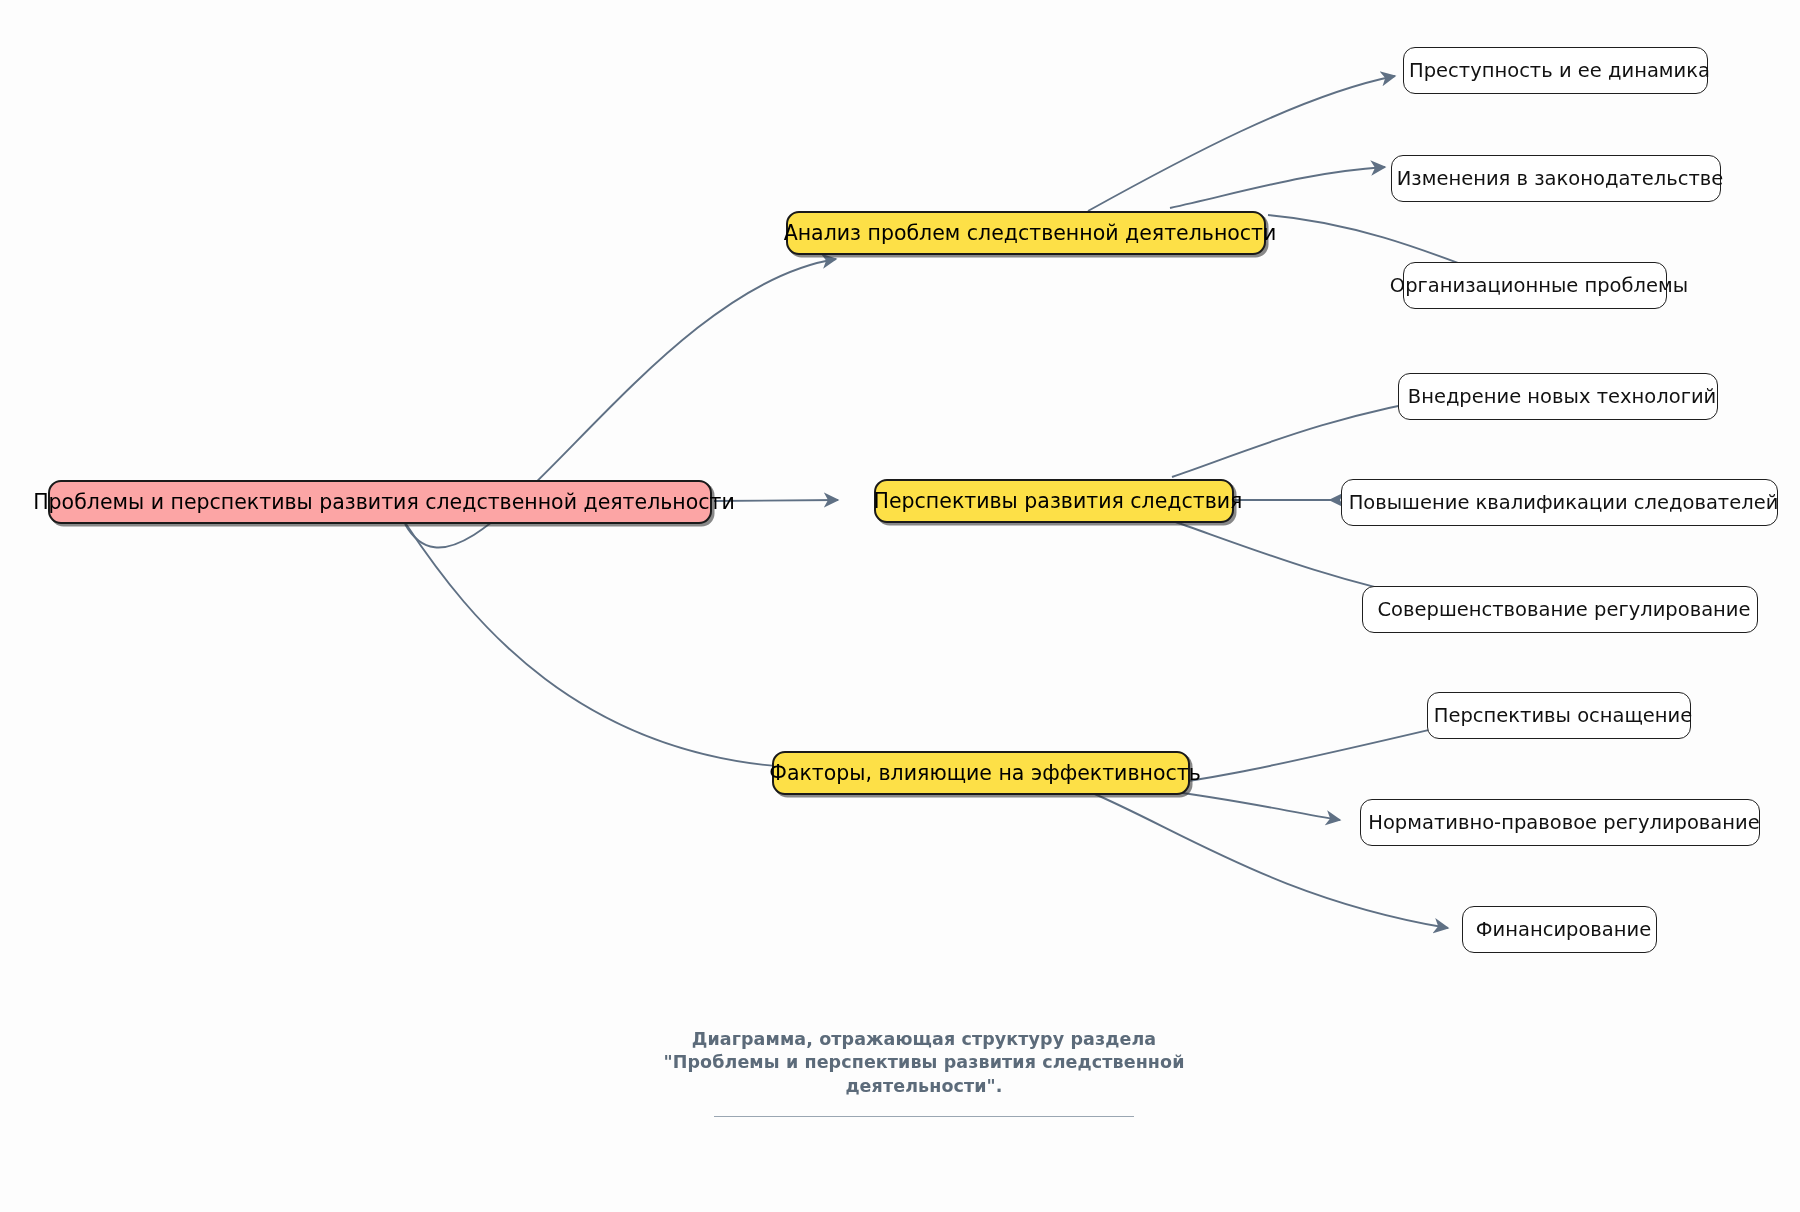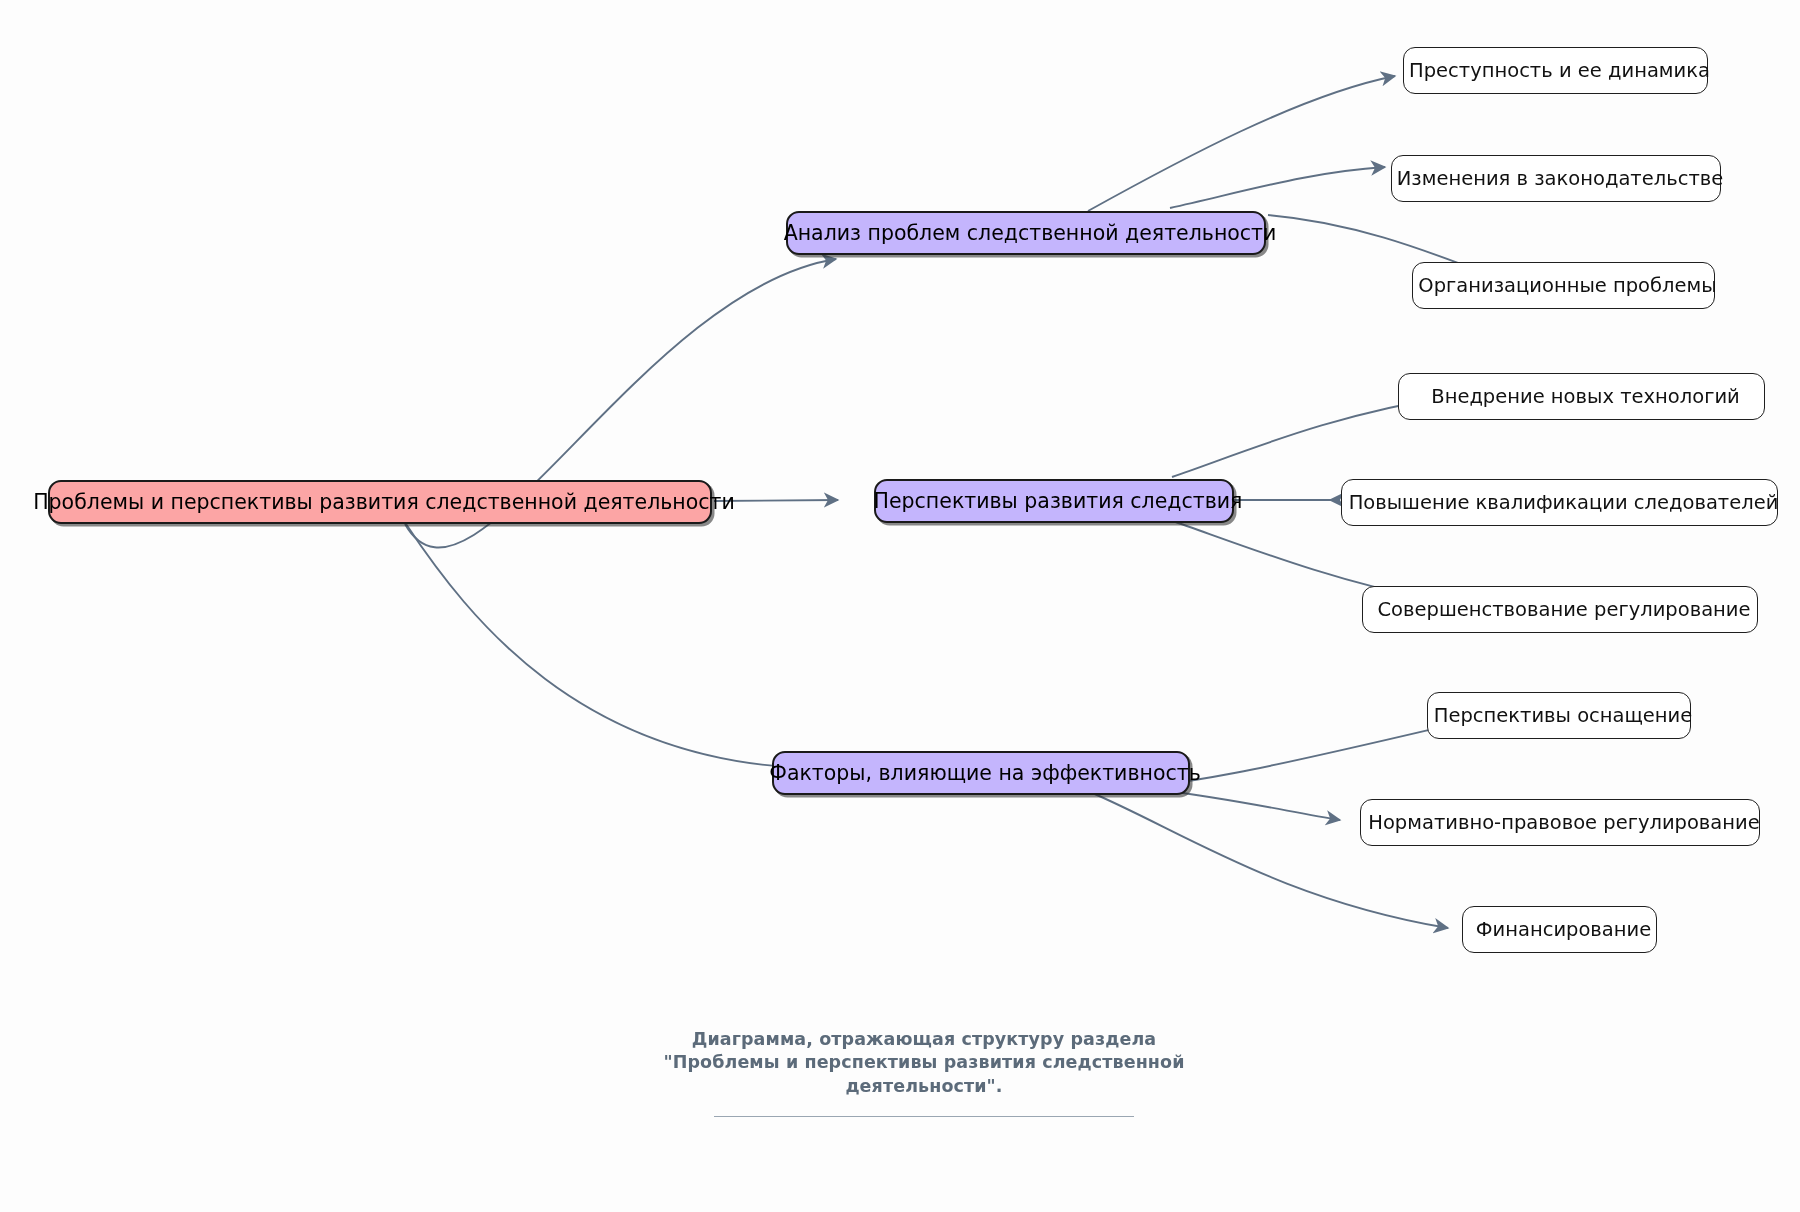--- a/index.html
+++ b/index.html
@@ -39,21 +39,21 @@
     line-height: 1;
   }
   .node-root {
     background: #fca5a5;
     border: 2px solid #1a1a1a;
     color: #000000;
     font-size: 20.5px;
     box-shadow: 2.5px 2.5px 0 rgba(40,40,40,0.55);
   }
   .node-branch {
-    background: #c4b5fd;
+    background: #fde047;
     border: 2px solid #1a1a1a;
     color: #000000;
     font-size: 20.5px;
     box-shadow: 2.5px 2.5px 0 rgba(40,40,40,0.55);
   }
   .node-leaf {
     background: #ffffff;
     border: 1.7px solid #1f1f1f;
     color: #111111;
     font-size: 19.5px;
@@ -138,29 +138,29 @@
   </div>
 
   <div class="node node-leaf" style="left:1403px; top:47px; width:305px; height:47px;">
     <span class="node-label">Преступность и ее динамика</span>
   </div>
 
   <div class="node node-leaf" style="left:1391px; top:155px; width:330px; height:47px;">
     <span class="node-label">Изменения в законодательстве</span>
   </div>
 
-  <div class="node node-leaf" style="left:1403px; top:262px; width:303px; height:47px;margin-left:9px;">
+  <div class="node node-leaf" style="left:1403px; top:262px; width:264px; height:47px;">
     <span class="node-label">Организационные проблемы</span>
   </div>
 
   <div class="node node-branch" style="left:850px; top:479px; width:360px; height:44px;margin-left:24px;">
     <span class="node-label">Перспективы развития следствия</span>
   </div>
 
-  <div class="node node-leaf" style="left:1398px; top:373px; width:367px; height:47px;">
+  <div class="node node-leaf" style="left:1398px; top:373px; width:320px; height:47px;">
     <span class="node-label">Внедрение новых технологий</span>
   </div>
 
   <div class="node node-leaf" style="left:1341px; top:479px; width:437px; height:47px;">
     <span class="node-label">Повышение квалификации следователей</span>
   </div>
 
   <div class="node node-leaf" style="left:1362px; top:586px; width:396px; height:47px;">
     <span class="node-label">Совершенствование регулирование</span>
   </div>

